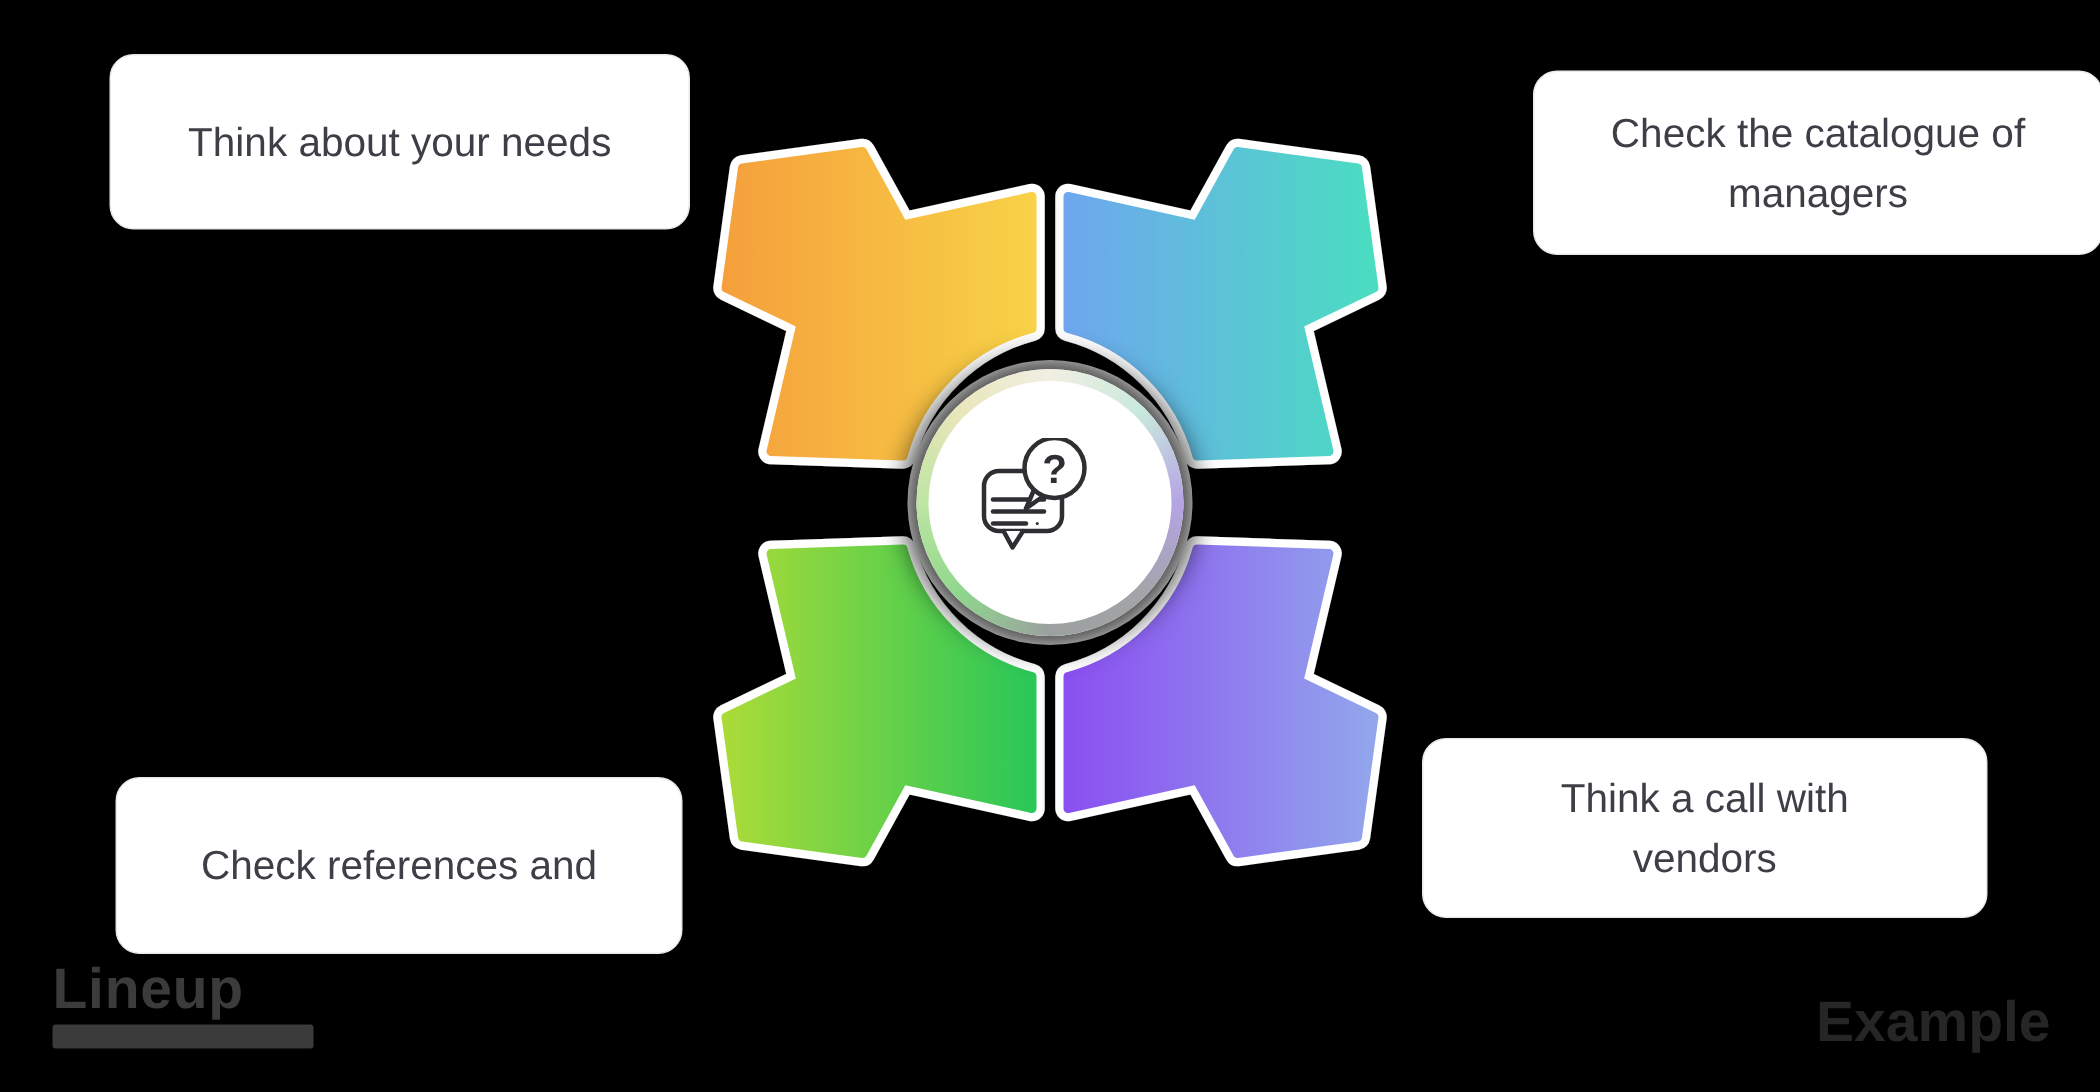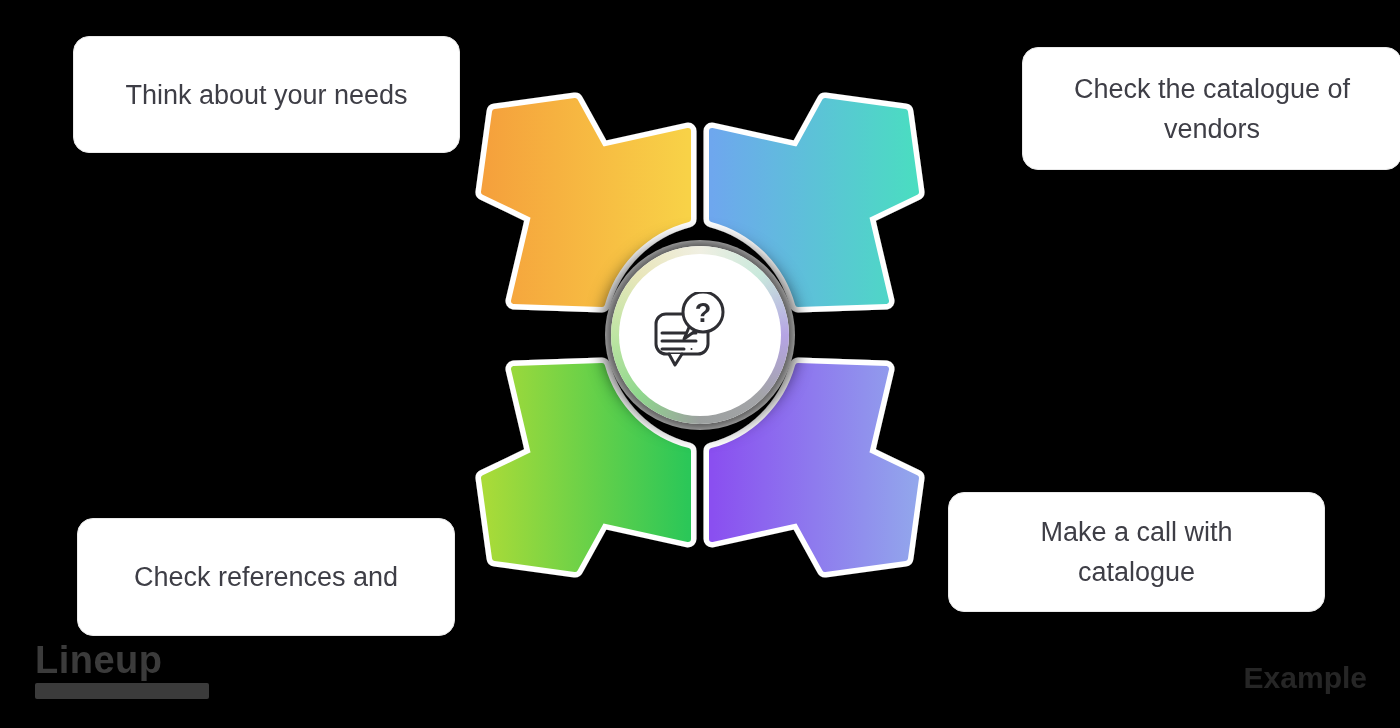--- a/index.html
+++ b/index.html
@@ -30,21 +30,21 @@
       var(--ring-se) 135deg, var(--ring-s) 180deg, var(--ring-sw) 225deg,
       var(--ring-w) 270deg, var(--ring-nw) 315deg, var(--ring-top) 360deg);
     box-shadow:0 0 18px 8px rgba(0,0,0,.75);
   }
   .badge .inner{position:absolute;inset:14px;border-radius:50%;background:#fff;}
   .badge svg.icon{position:absolute;left:44px;top:52px;}
 
   .logo{position:absolute;left:35px;top:640px;color:var(--logo-gray);}
   .logo .word{font-size:38px;font-weight:700;letter-spacing:.5px;line-height:40px;}
   .logo .bar{width:174px;height:16px;background:var(--logo-gray);margin-top:3px;border-radius:2px;}
-  .watermark{position:absolute;right:33px;top:661px;font-size:30px;font-weight:700;color:var(--watermark-gray);}
+  .watermark{position:absolute;right:33px;top:661px;font-size:38px;font-weight:700;color:var(--watermark-gray);}
 </style>
 </head>
 <body>
 
 <svg class="arrows" width="1400" height="728" viewBox="0 0 1400 728">
   <defs>
     <path id="qarrow" d="M712 219 L712 131 L798 150 L825 101 L905 112 L916 192 L866 216 L886 301 L798 304 A121 121 0 0 0 712 219 Z"></path>
     <linearGradient id="gTR" x1="0" y1="0" x2="1" y2="0">
       <stop offset="0" style="stop-color:var(--arrow-blue-from)"></stop>
         <stop offset="1" style="stop-color:var(--arrow-blue-to)"></stop>
@@ -100,27 +100,27 @@
     </g>
     <text x="54" y="30" font-size="27" font-weight="600" text-anchor="middle" fill="var(--icon-stroke)">?</text>
   </svg>
 </div>
 
 <div class="label-box b-tl">
   <div>Think about your needs</div>
 </div>
 <div class="label-box b-tr">
   <div>Check the catalogue of</div>
-  <div>vendors</div>
+  <div>managers</div>
 </div>
 <div class="label-box b-bl">
   <div>Check references and</div>
 </div>
 <div class="label-box b-br">
-  <div>Make a call with</div>
-  <div>catalogue</div>
+  <div>Think a call with</div>
+  <div>vendors</div>
 </div>
 
 <div class="logo">
   <div class="word">Lineup</div>
   <div class="bar"></div>
 </div>
 <div class="watermark">Example</div>
 
 </body></html>

